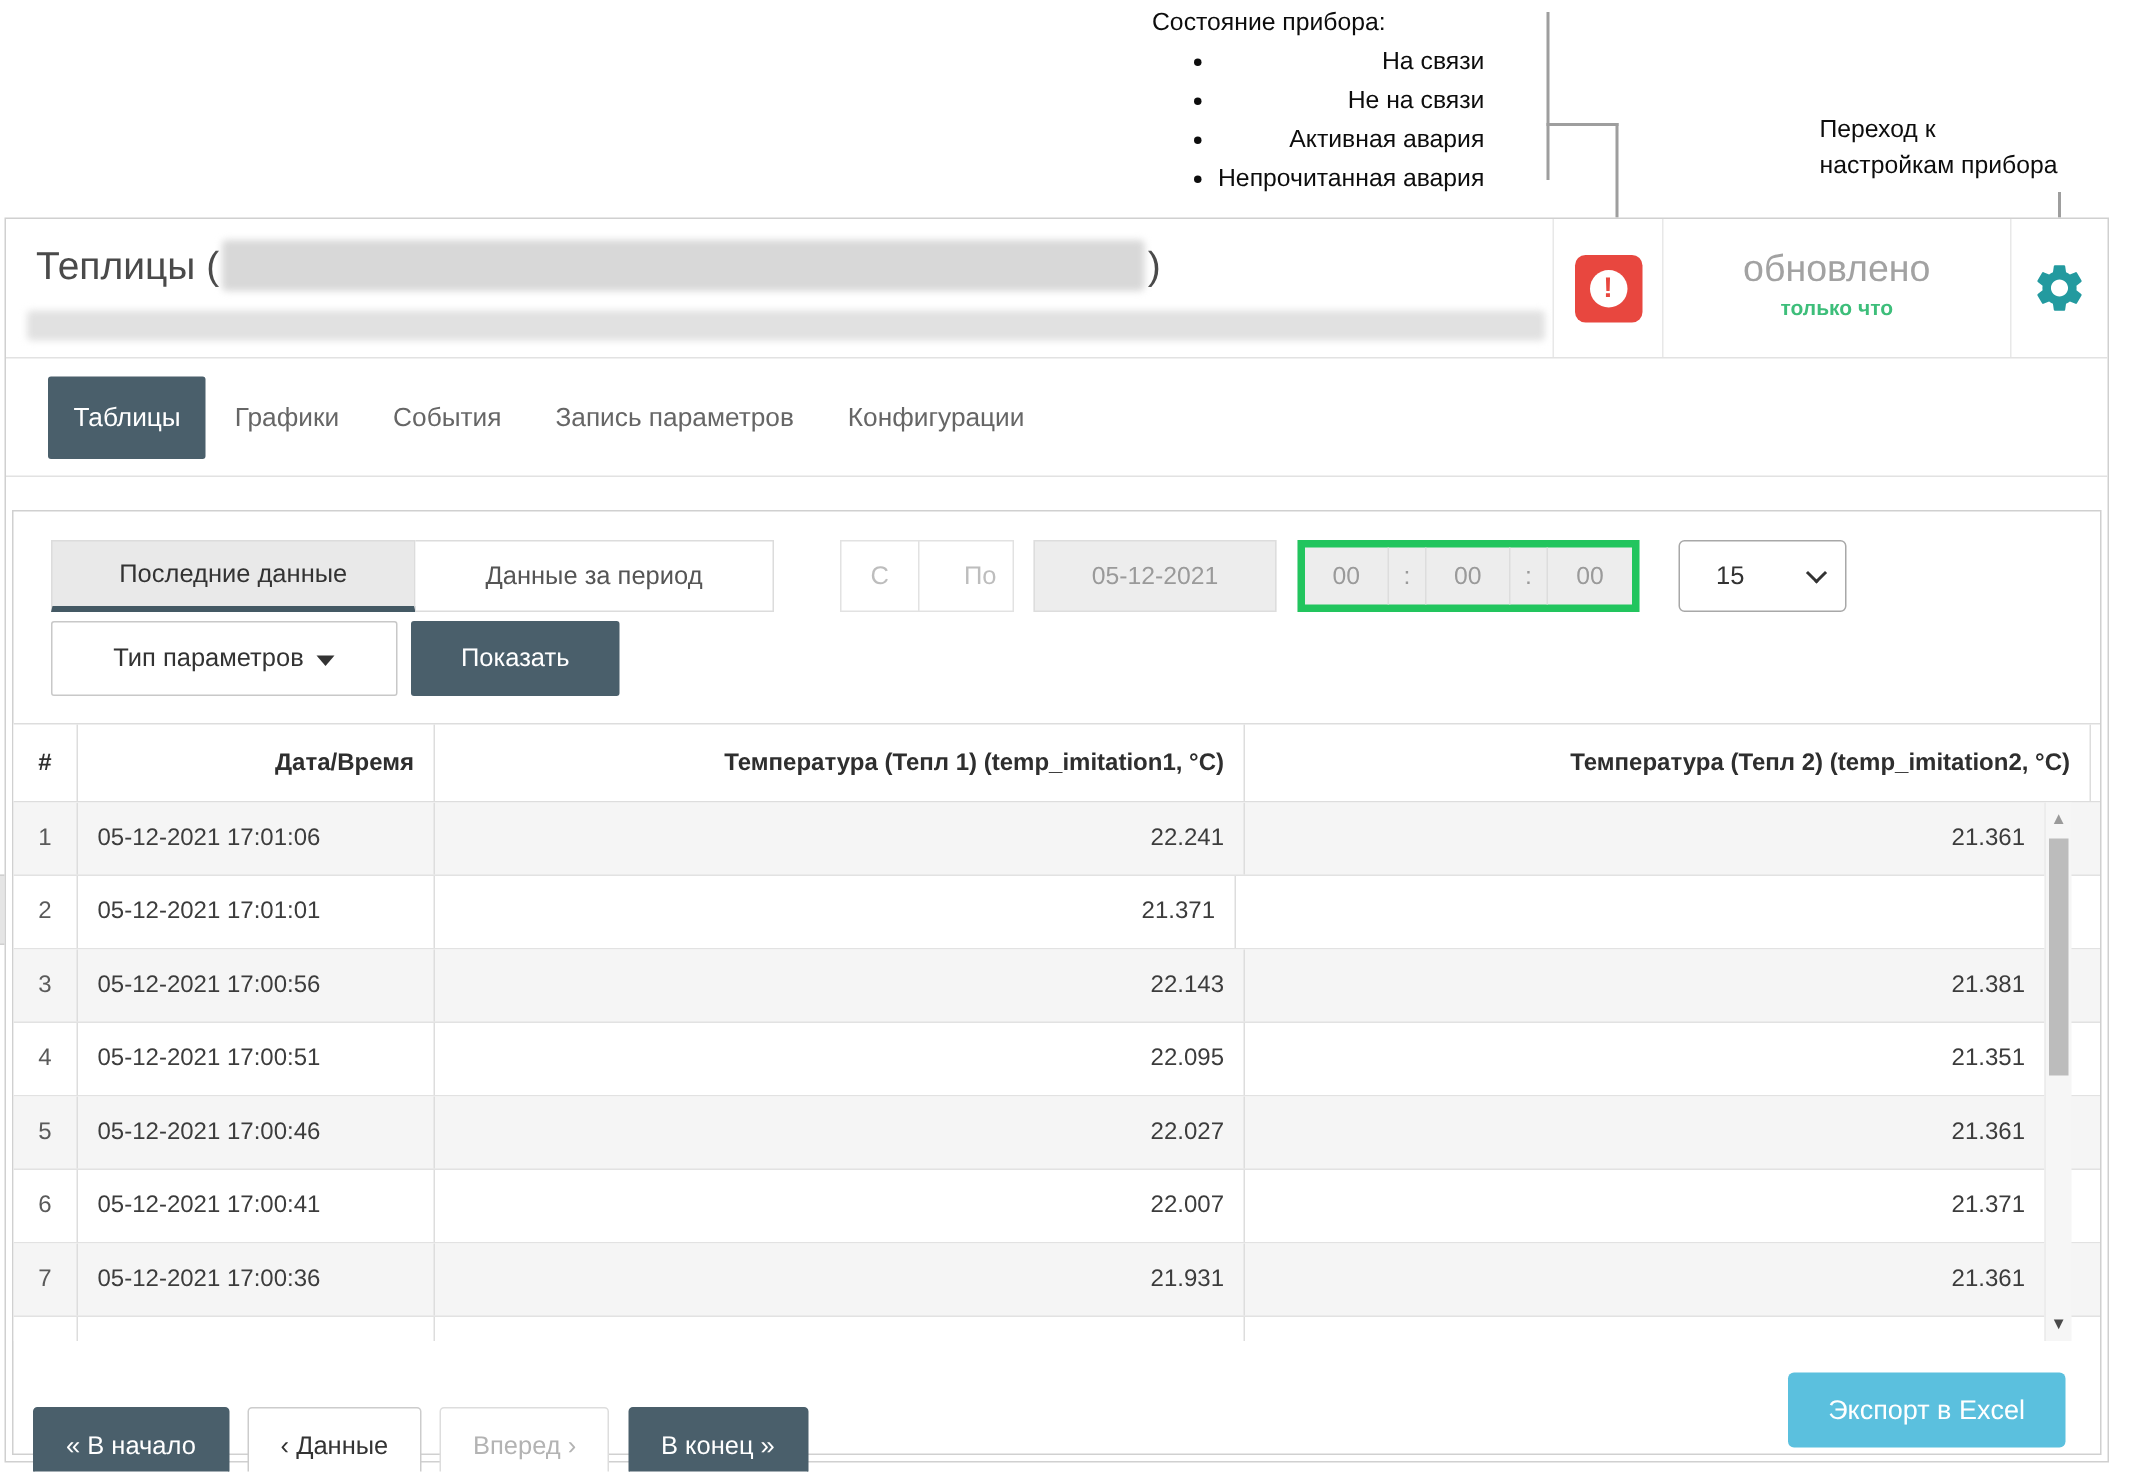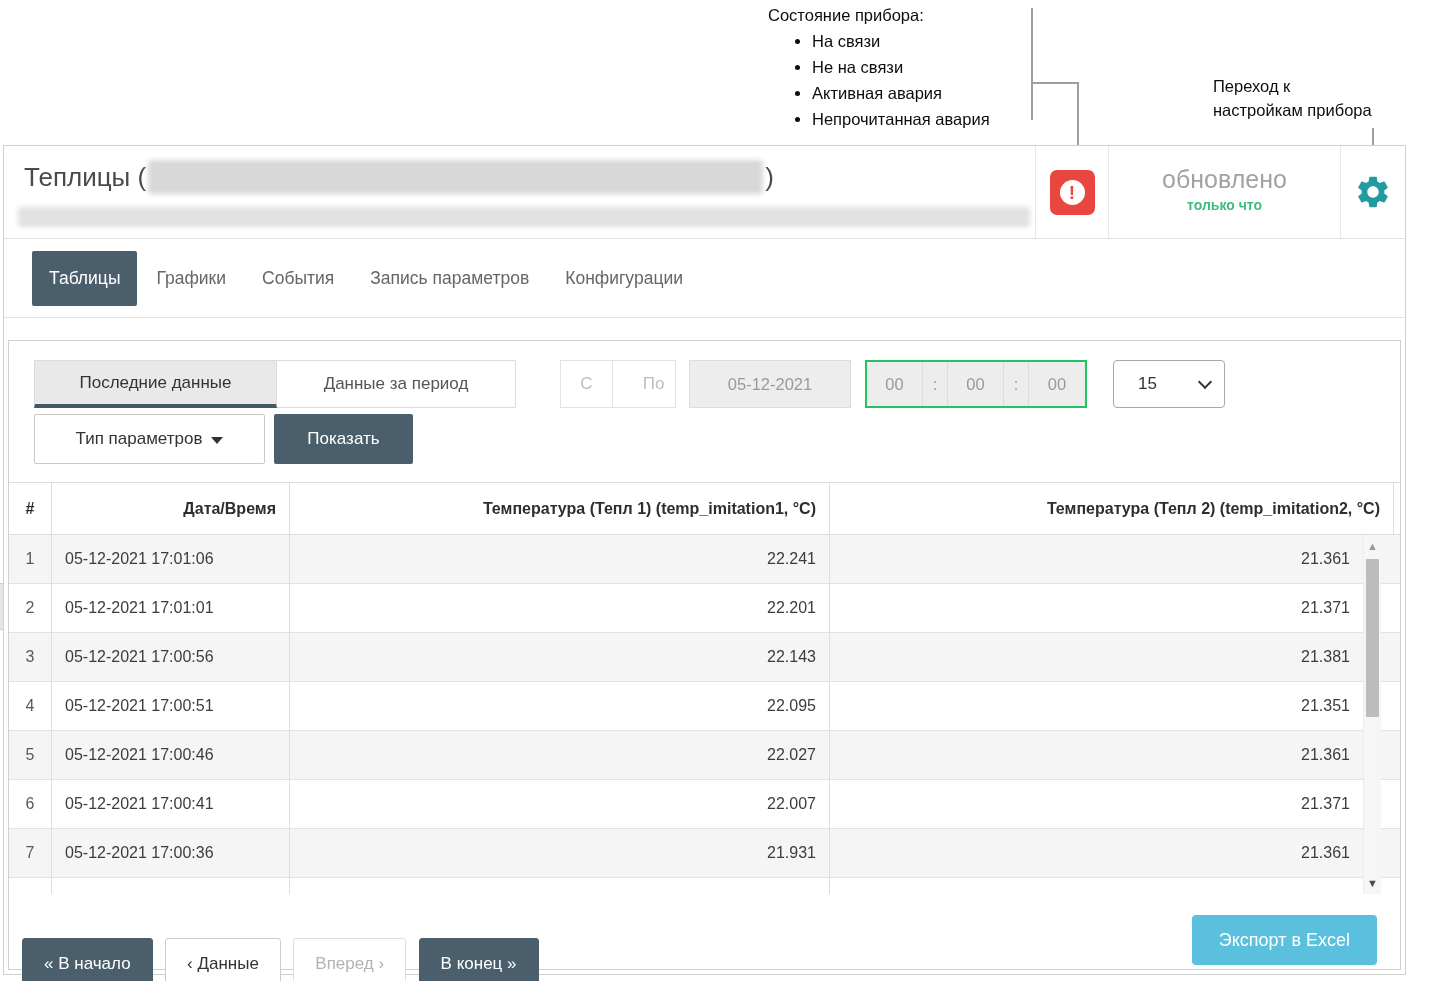--- a/index.html
+++ b/index.html
@@ -8,21 +8,21 @@
     position: relative;
     font-family: "Liberation Sans", sans-serif;
     background: #ffffff;
     color: #333;
     overflow: hidden;
   }
 
   
   .ann-state { position:absolute; left:768px; top:6px; font-size:16.5px; color:#0d0d0d; }
   .ann-state ul { margin:7px 0 0 0; padding-left:44px; list-style:disc; }
-  .ann-state li { margin-bottom:7px; }
+  .ann-state li { margin-bottom:7px;text-align:right; }
   .ann-settings { position:absolute; left:1213px; top:74px; font-size:16.5px; line-height:24px; color:#0d0d0d; }
   .conn { position:absolute; background:#9e9e9e; }
   .connA { left:1031px; top:8px;  width:2px; height:112px; }
   .connH { left:1031px; top:82px; width:48px; height:2px; }
   .connB { left:1077px; top:82px; width:2px; height:91px; }
   .connC { left:1372px; top:128px; width:2px; height:55px; }
 
   
   .panel {
     position:absolute; left:3px; top:145px; width:1403px; height:830px;
@@ -63,21 +63,21 @@
   .toggle { height:48px; font-size:17px; display:flex; align-items:center; justify-content:center; cursor:pointer; }
   .toggle-latest { width:243px; background:#e9e9e9; border:1px solid #dcdcdc; border-bottom:4px solid #445964; color:#333; }
   .toggle-period { width:239px; background:#fff; border:1px solid #dcdcdc; border-left:none; color:#555; }
   .fgroup-fromto { display:flex; margin-left:44px; }
   .btn-from, .btn-to { height:48px; background:#fff; border:1px solid #e2e2e2; color:#bdbdbd;
         font-size:17px; display:flex; align-items:center; justify-content:center; cursor:default; }
   .btn-from { width:52px; border-right:none; }
   .btn-to { width:64px;padding-left:19px; }
   .date-input { margin-left:13px; width:162px; height:48px; background:#ededed; border:1px solid #ddd;
         color:#9a9a9a; font-size:16.5px; display:flex; align-items:center; justify-content:center; }
-  .time-group { margin-left:14px; display:flex; height:48px; border:2px solid #22c55e; background:#ededed; color:#9a9a9a; font-size:16.5px; }
+  .time-group { margin-left:14px; display:flex; height:48px; border:5px solid #22c55e; background:#ededed; color:#9a9a9a; font-size:16.5px; }
   .time-seg { width:56px; display:flex; align-items:center; justify-content:center; border-right:1px solid #ddd; }
   .time-colon { width:25px; display:flex; align-items:center; justify-content:center; border-right:1px solid #ddd; }
   .time-group .last { border-right:none; }
   .count-select { margin-left:26px; width:112px; height:48px; background:#fff; border:1px solid #a8a8a8; border-radius:4px;
         display:flex; align-items:center; font-size:17px; color:#333; padding:0 14px 0 24px; cursor:pointer; justify-content:space-between; }
   .chev { width:10px; height:10px; border-right:2.5px solid #333; border-bottom:2.5px solid #333;
         transform:rotate(45deg); margin-top:-5px; }
   .frow2 { position:absolute; left:25px; top:73px; display:flex; }
   .param-dropdown { width:231px; height:50px; background:#fff; border:1px solid #c8c8c8; border-radius:2px;
         font-size:17px; color:#333; display:flex; align-items:center; justify-content:center; gap:9px; cursor:pointer; }
@@ -227,21 +227,20 @@
         <div class="tbody">
             <div class="trow">
               <div class="tcell cell-num">1</div>
               <div class="tcell cell-date">05-12-2021 17:01:06</div>
               <div class="tcell cell-t1">22.241</div>
               <div class="tcell cell-t2">21.361</div>
             </div>
             <div class="trow">
               <div class="tcell cell-num">2</div>
               <div class="tcell cell-date">05-12-2021 17:01:01</div>
-              <div class="tcell cell-t1">22.201</div>
               <div class="tcell cell-t2">21.371</div>
             </div>
             <div class="trow">
               <div class="tcell cell-num">3</div>
               <div class="tcell cell-date">05-12-2021 17:00:56</div>
               <div class="tcell cell-t1">22.143</div>
               <div class="tcell cell-t2">21.381</div>
             </div>
             <div class="trow">
               <div class="tcell cell-num">4</div>

